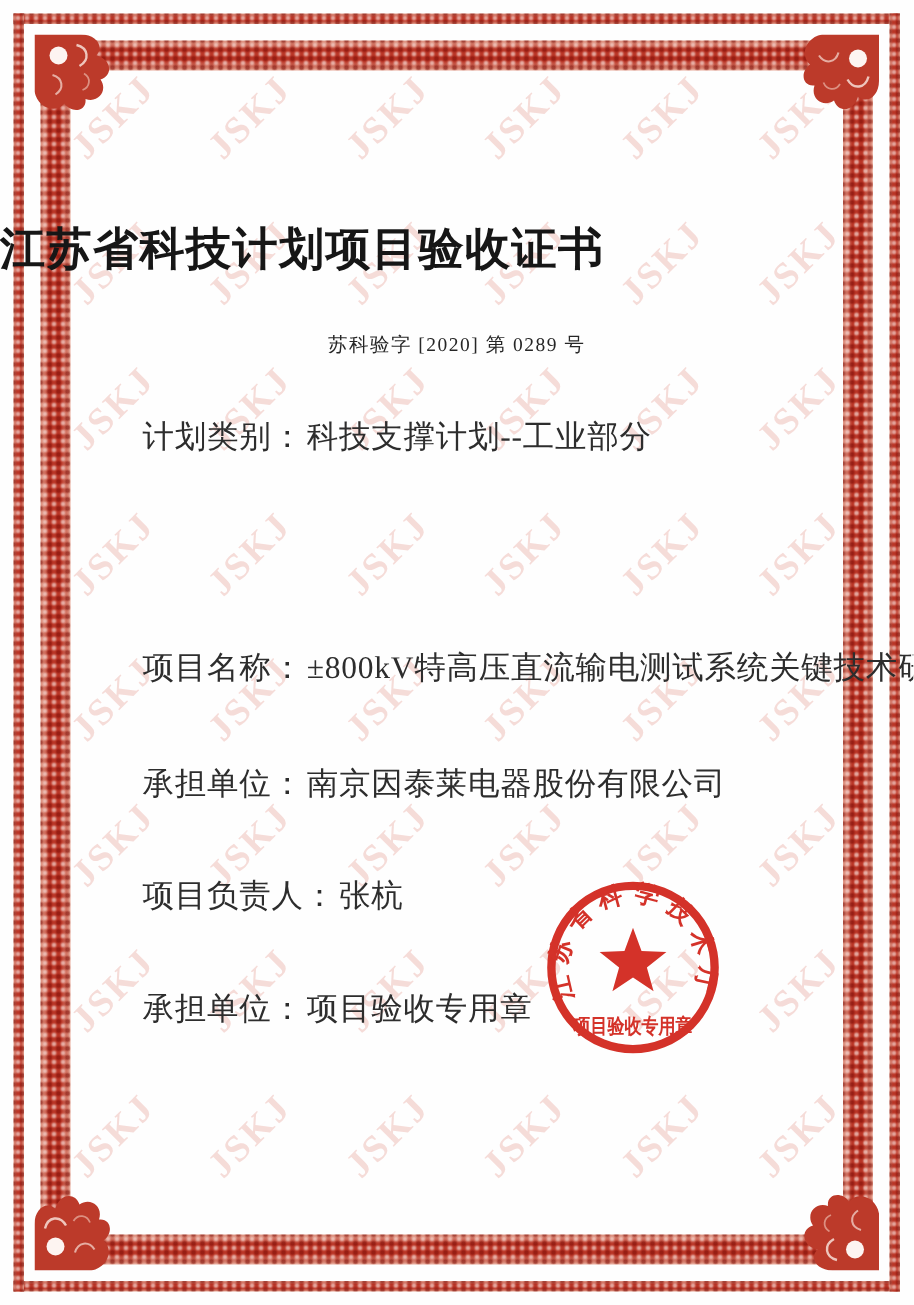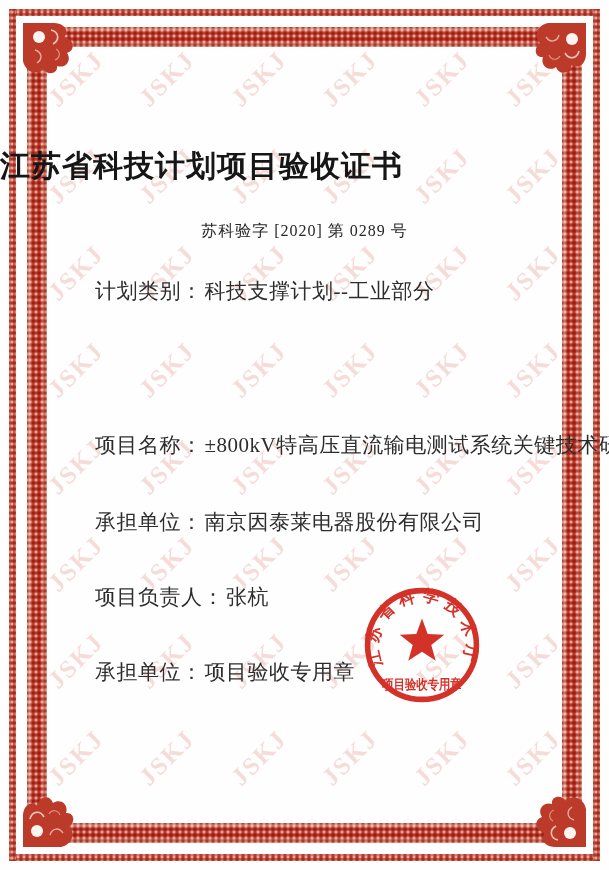--- a/index.html
+++ b/index.html
@@ -56,21 +56,21 @@
   
   .content{position:absolute;inset:0;z-index:4;}
   .title{
     position:absolute;top:146px;left:0;width:100%;text-align:left;
     font-family:Liberation Serif, serif;
     font-weight:bold;font-size:30px;letter-spacing:1px;
     color:var(--title-black,#161616);
   }
   .doc-number{
     position:absolute;top:221px;left:0;width:100%;text-align:center;
-    font-size:16px;color:#262626;letter-spacing:1px;
+    font-size:13px;color:#262626;letter-spacing:1px;
   }
   .field{
     position:absolute;left:95px;right:48px;
     font-size:21px;color:var(--body-text,#2d2d2d);letter-spacing:.5px;
     white-space:nowrap;
   }
   .f0{top:277px;} .f1{top:354px;} .f2{top:431px;}
   .f3{top:508px;} .f4{top:583px;} .f5{top:658px;}
   .field .lbl{margin-right:2px;}
 

